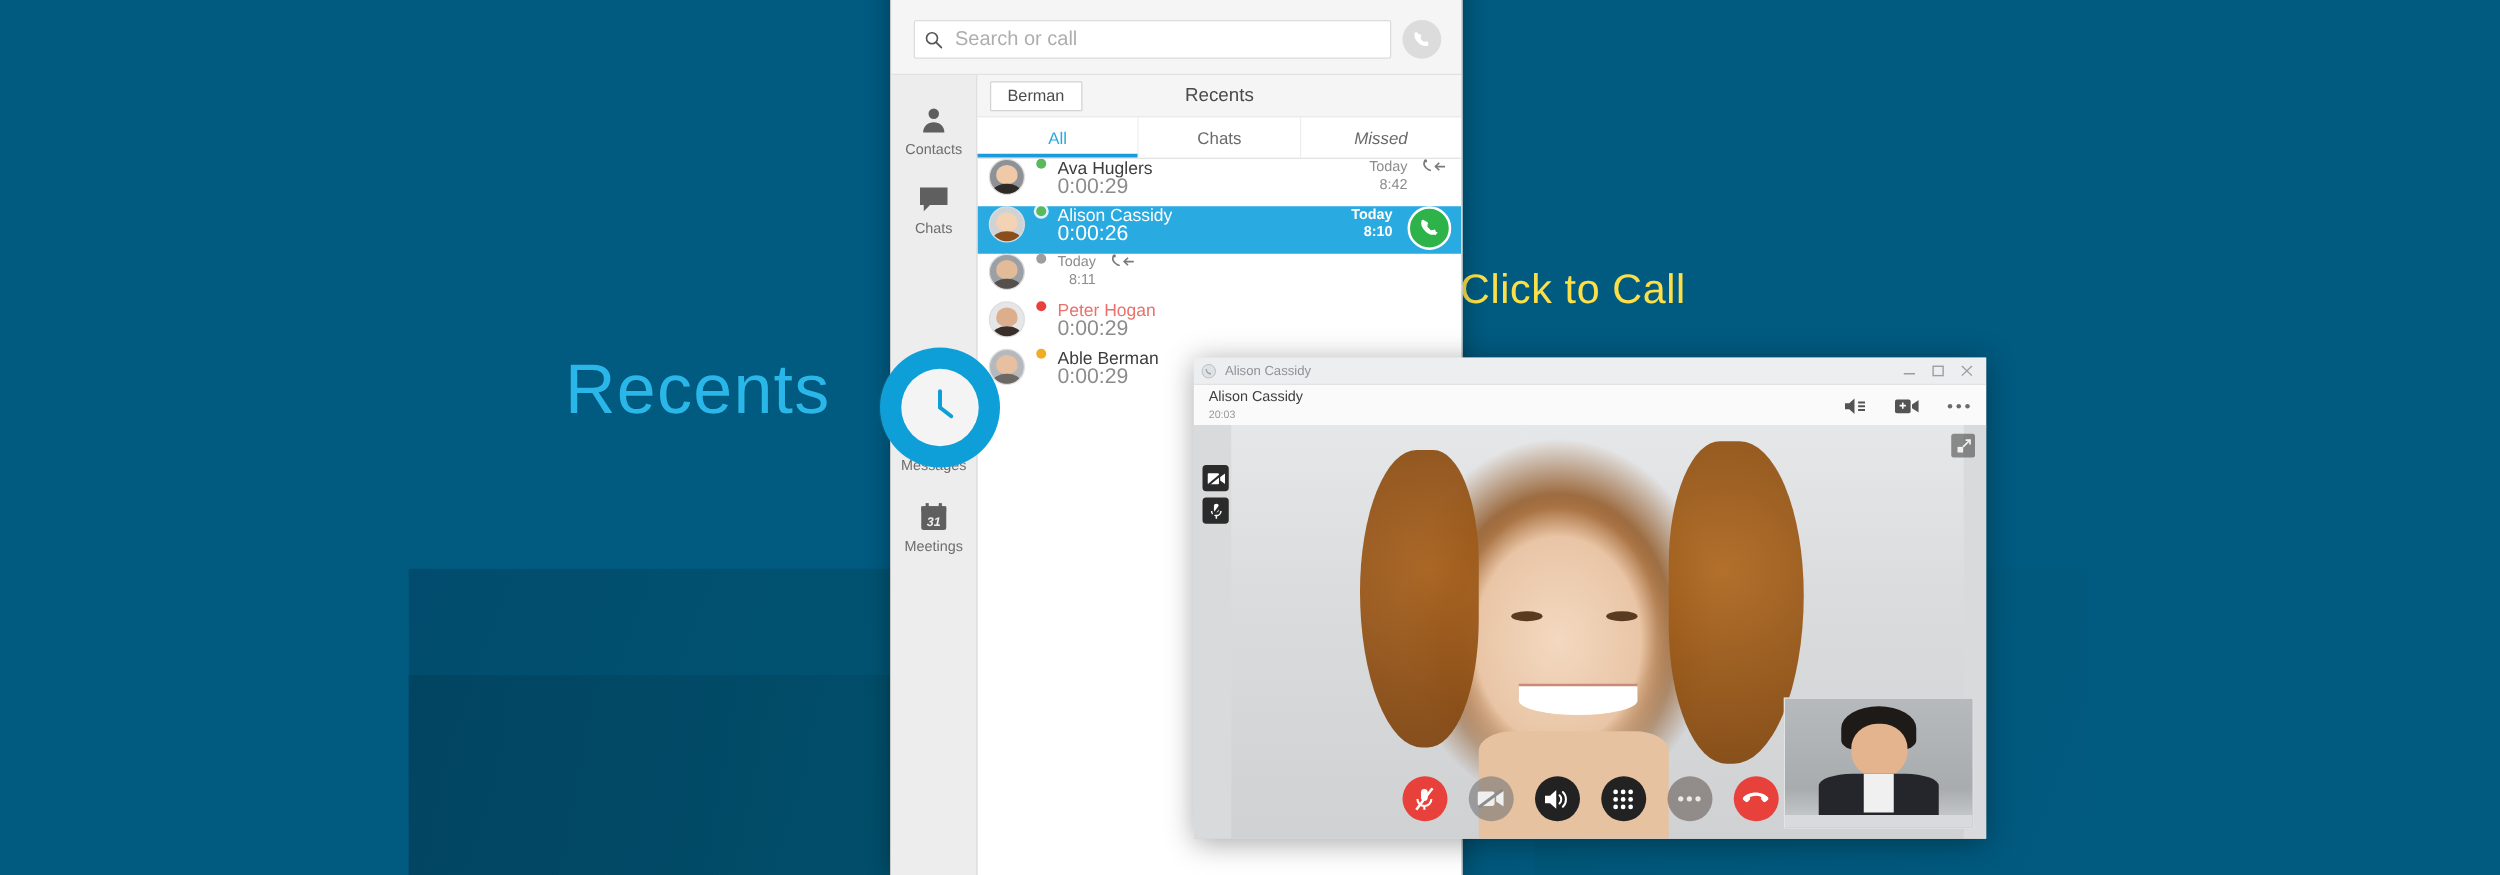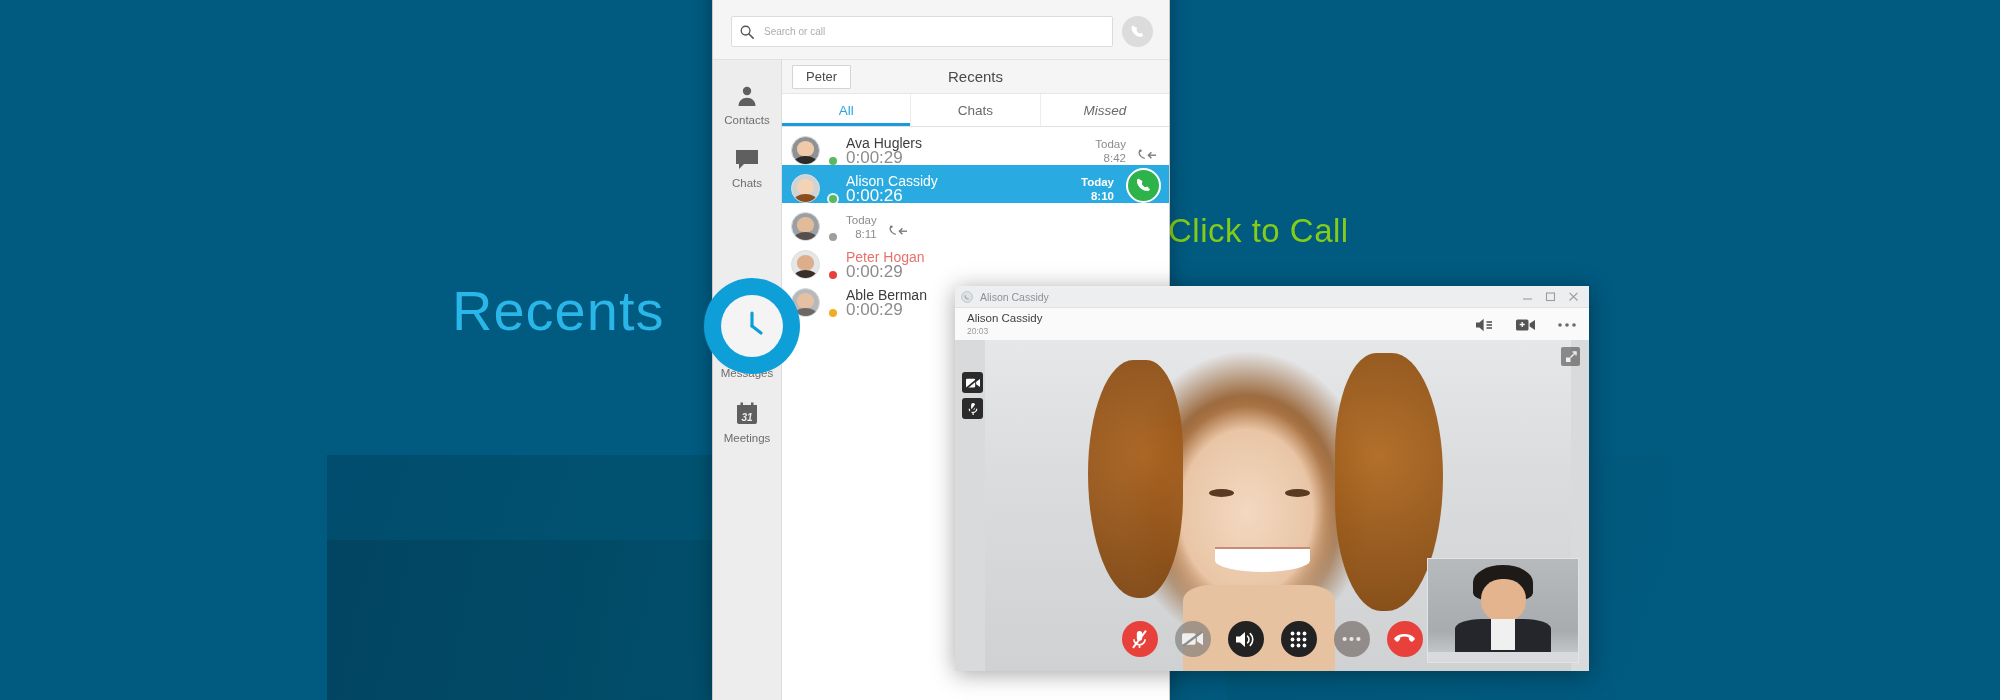--- a/index.html
+++ b/index.html
@@ -22,21 +22,21 @@
   }
 
   
   #recents-label{
     position:absolute;left:452px;top:278px;
     font-size:56px;color:#29b6e8;letter-spacing:1px;font-weight:400;
     text-shadow:0 0 1px rgba(0,0,0,.2);
   }
   #click-to-call-label{
     position:absolute;left:1168px;top:212px;
-    font-size:33px;color:#84cc16;font-weight:400;letter-spacing:.5px;
+    font-size:33px;color:#fde047;font-weight:400;letter-spacing:.5px;
   }
   #recents-badge{
     position:absolute;left:704px;top:278px;width:96px;height:96px;
     border-radius:50%;background:#0f9fd8;
     display:flex;align-items:center;justify-content:center;
     box-shadow:0 0 0 1px rgba(255,255,255,.05);
   }
   #recents-badge .inner{
     width:62px;height:62px;border-radius:50%;background:#f4f4f4;
     display:flex;align-items:center;justify-content:center;
@@ -51,21 +51,21 @@
   }
   #jabber-header{padding:0 0 0 0;background:#f5f5f5;}
   .profile-row{display:flex;align-items:flex-start;padding:6px 0 0 18px;height:48px;}
 
   .search-row{display:flex;align-items:center;gap:9px;padding:6px 16px 12px 18px;}
   .search-box{
     flex:1;height:29px;background:#fff;border:1px solid #dcdcdc;border-radius:2px;
     display:flex;align-items:center;padding:0 8px;gap:8px;
   }
   .search-box input{
-    border:0;outline:0;flex:1;font-size:10px;color:#444;background:transparent;
+    border:0;outline:0;flex:1;font-size:16px;color:#444;background:transparent;
     font-family:"Liberation Sans", sans-serif;
   }
   .search-box input::placeholder{color:#aeaeae;}
   .call-round{
     width:31px;height:31px;border-radius:50%;background:#dcdcdc;flex:0 0 31px;
     display:flex;align-items:center;justify-content:center;
   }
 
   #jabber-body{display:flex;height:100%;border-top:1px solid #e2e2e2;}
   #nav{
@@ -91,21 +91,21 @@
   .tabs{display:flex;height:32px;background:#f5f5f5;border-bottom:1px solid #e0e0e0;}
   .tab{
     flex:1;display:flex;align-items:center;justify-content:center;font-size:13.5px;
     color:#6a6a6a;background:#fff;border-right:1px solid #ededed;position:relative;
   }
   .tab:last-child{border-right:0;font-style:italic;}
   .tab.active{color:#2ba7e0;}
   .tab.active::after{content:"";position:absolute;left:0;right:0;bottom:0;height:3px;background:#1a9bdc;}
 
   .rows{flex:1;overflow:hidden;}
-  .row{display:flex;align-items:flex-end;height:38px;padding:0 8px 0 9px;gap:9px;position:relative;}
+  .row{display:flex;align-items:flex-start;height:38px;padding:0 8px 0 9px;gap:9px;position:relative;}
   .row.sel{background:#29abe2;}
   .av{
     width:27px;height:27px;border-radius:50%;flex:0 0 27px;border:1px solid #ddd;
     position:relative;overflow:hidden;background:#b9bcc0;
   }
   .av i{position:absolute;left:5px;top:4px;width:17px;height:15px;border-radius:50% 50% 42% 42%;display:block;}
   .av u{position:absolute;left:2px;bottom:-5px;width:23px;height:13px;border-radius:50% 50% 0 0;display:block;}
   .pres{width:8px;height:8px;border-radius:50%;flex:0 0 8px;}
   .row.sel .pres{box-shadow:0 0 0 2px rgba(255,255,255,.85);}
   .rmid{flex:1;min-width:0;display:flex;flex-direction:column;justify-content:center;}
@@ -277,21 +277,21 @@
         </span>
         <span class="lbl">Meetings</span>
       </div>
 
       <div class="nav-spacer"></div>
 
     </div>
 
     <div id="panel">
       <div class="panel-top">
-        <div class="clear-btn">Peter</div>
+        <div class="clear-btn">Berman</div>
         <div class="panel-title">Recents</div>
       </div>
 
       <div class="tabs">
         <div class="tab active">All</div>
         <div class="tab">Chats</div>
         <div class="tab">Missed</div>
       </div>
 
       <div class="rows" id="rows">

